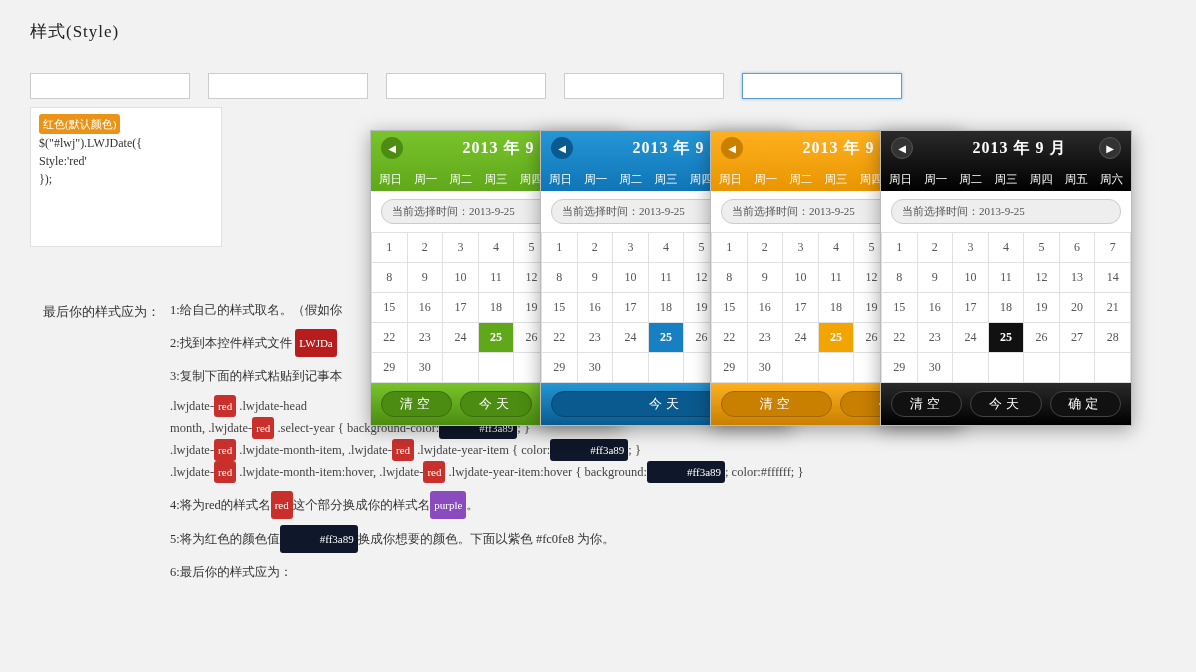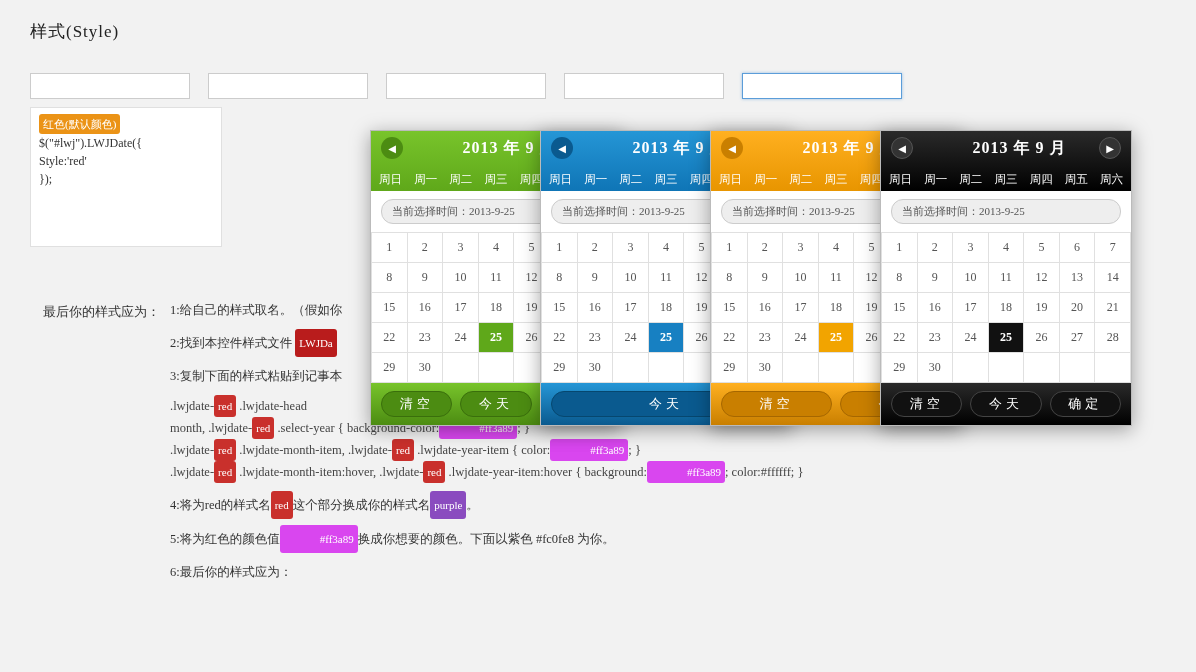--- a/index.html
+++ b/index.html
@@ -8,21 +8,21 @@
   h1.title { font-family: "SimSun","NSimSun",serif; font-weight: normal; font-size: 17px; letter-spacing: 1px; margin-bottom: 30px; color: #222; }
   .row { display: flex; align-items: flex-start; margin-bottom: 0; }
   .label-col { width: 140px; text-align: right; padding-right: 10px; font-family: "SimSun","NSimSun",serif; font-size: 13px; padding-top: 6px; }
   .content-col { flex: 1; }
   .inputs-row { display: flex; gap: 18px; margin-bottom: 8px; }
   .inputs-row input { width: 160px; height: 26px; border: 1px solid #ccc; padding: 2px 4px; font-size: 12px; }
   .inputs-row input.focused { border: 1px solid #5b9dd9; box-shadow: 0 0 3px rgba(91,157,217,.6); }
   .code-box { border: 1px solid #e0e0e0; background: #fff; padding: 6px 8px; width: 192px; min-height: 140px; font-family: "SimSun","NSimSun",serif; font-size: 12px; line-height: 18px; margin-top: 8px; }
   .pill { display:inline-block; background:#eb9316; color:#fff; border-radius:3px; padding:1px 4px; font-size:11px; }
   .pill-red { background:#c9302c; }
-  .pill-hex { background:#d946ef;padding-left:40px; }
+  .pill-hex { background:#0f172a;padding-left:40px; }
   .pill-green { background:#b91c1c; }
   .pill-purple { background:#8a4bbf; }
   ol.steps { list-style:none; font-family:"SimSun","NSimSun",serif; font-size:12.5px; line-height:26px; }
   ol.steps li { margin-bottom:6px; }
   .css-lines { font-family:"SimSun","NSimSun",serif; font-size:12.5px; line-height:20px; color:#444; }
 
   
   .cal { position:absolute; width:252px; background:#fff; border:1px solid #bbb; box-shadow:0 4px 18px rgba(0,0,0,.35); font-family:"Microsoft YaHei",sans-serif; }
   .cal .head { height:60px; color:#fff; display:flex; flex-direction:column; justify-content:space-between; }
   .cal .head-top { display:flex; align-items:center; justify-content:space-between; padding:6px 10px 0 10px; }

